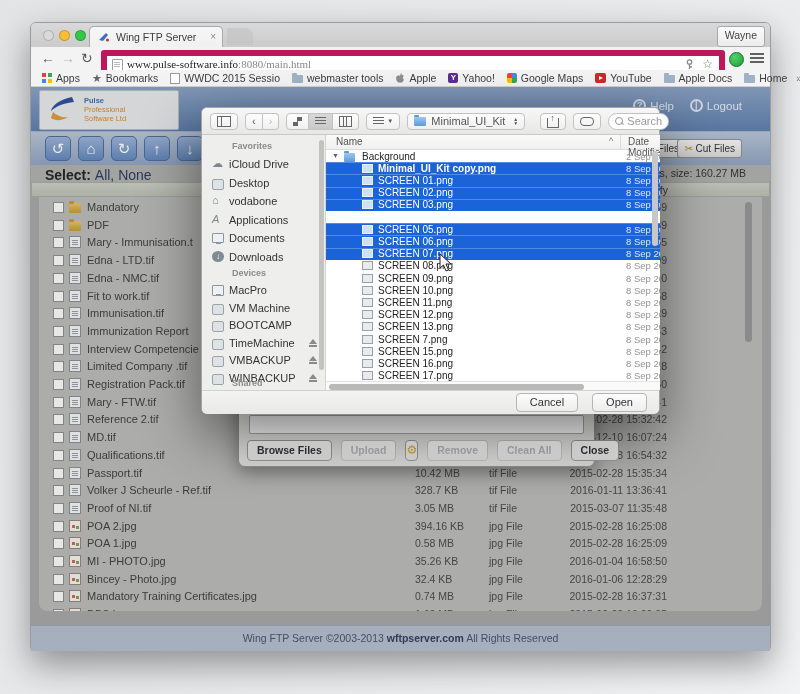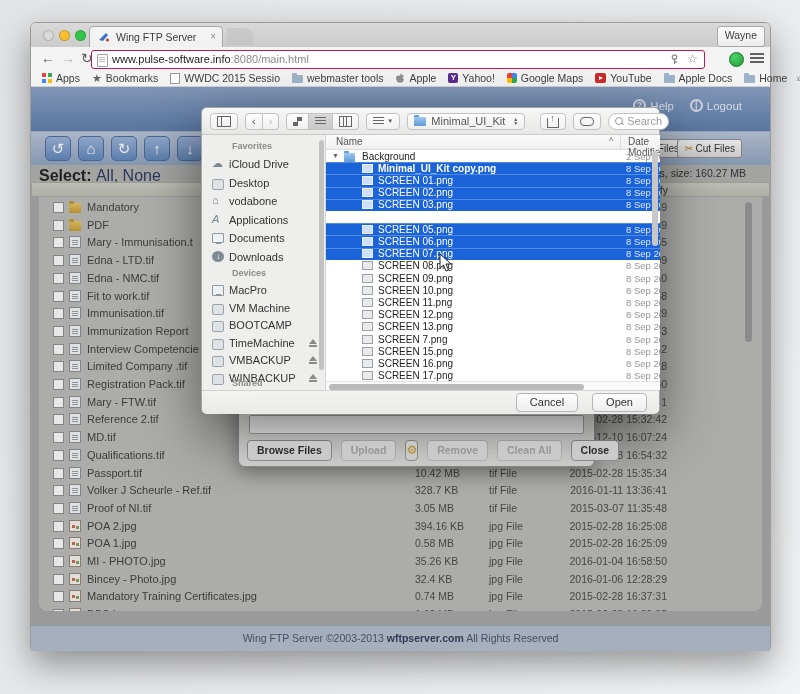--- a/index.html
+++ b/index.html
@@ -21,21 +21,21 @@
   #tab-title{left:26px;top:4px;font-size:10.5px;color:#3c3c3c;white-space:nowrap;}
   #tab-close{right:6px;top:4px;font-size:10px;color:#8b8b8b;cursor:default;}
   #tab-fav{left:8px;top:5px;width:12px;height:11px;}
   #newtab{left:196px;top:5px;width:26px;height:17px;background:#c3c3c3;border-radius:2px 8px 0 0;opacity:.7;}
   #profile-btn{right:5px;top:3px;height:17px;padding:1px 7px;background:linear-gradient(#fbfbfb,#ececec);
        border:1px solid #a8a8a8;border-radius:3px;font-size:10.5px;color:#444;line-height:15px;}
   
   #navbar{left:0;top:24px;width:100%;height:23px;background:#f3f3f3;}
   .navglyph{font-size:14px;color:#5a5a5a;top:3px;}
   #fwd-icon{color:#b5b5b5;}
-  #omnibox{left:60px;top:3px;width:612px;height:17px;background:#fff;border:1px solid #be185d;border-radius:3px;}
+  #omnibox{left:70px;top:3px;width:612px;height:17px;background:#fff;border:6px solid #be185d;border-radius:3px;font-family:Liberation Serif, serif;}
   #page-ic{left:5px;top:3px;width:9px;height:11px;border:1px solid #9f9f9f;border-radius:1px;background:#fff;}
   #page-ic:after{content:"";position:absolute;left:1px;top:2px;width:6px;height:1px;background:#bbb;box-shadow:0 2px 0 #bbb,0 4px 0 #bbb;}
   #url-text{left:20px;top:2px;font-size:11px;color:#222;white-space:nowrap;}
   #url-text .dim{color:#8a8a8a;}
   #key-ic{right:24px;top:3px;}
   #star-ic{right:6px;top:1px;font-size:12px;color:#7e7e7e;}
   #ext-dot{right:26px;top:5px;width:13px;height:13px;border-radius:50%;
            background:radial-gradient(circle at 35% 30%,#4fd36a,#1d9e38);border:1px solid #14702a;}
   #menu-ic{right:6px;top:6px;width:14px;height:2px;background:#616161;box-shadow:0 4px 0 #616161,0 8px 0 #616161;}
   
@@ -62,21 +62,21 @@
   .logo-line{position:absolute;left:44px;font-size:7.5px;line-height:8px;white-space:nowrap;}
   #help-btn,#logout-btn{top:12px;color:#e8eef8;font-size:11.5px;display:flex;align-items:center;gap:4px;}
   #help-btn{right:96px;} #logout-btn{right:28px;}
   .ring{width:13px;height:13px;border:2px solid #dfe7f4;border-radius:50%;box-sizing:border-box;font-size:9px;color:#dfe7f4;text-align:center;line-height:9px;font-weight:bold;}
   #bluebar{left:0;top:44px;width:100%;height:34px;background:linear-gradient(#b9c6da,#8fa3c0);border-top:1px solid #a4b4cc;}
   .bbtn{top:4px;width:26px;height:25px;border-radius:5px;background:linear-gradient(#9cb4d9,#6288bd);
         border:1px solid #4e6d9c;color:#fff;font-size:15px;text-align:center;line-height:24px;box-sizing:border-box;}
   .greybtn{top:7px;height:19px;padding:0 6px;background:linear-gradient(#fbfbfb,#dcdcdc);border:1px solid #909090;
            border-radius:3px;font-size:10px;color:#333;line-height:17px;white-space:nowrap;box-sizing:border-box;}
   #selectrow{left:0;top:78px;width:100%;height:17px;background:#b2b2b0;}
-  #selectrow .lbl{position:absolute;left:8px;top:2px;font-size:16px;color:#222;font-weight:bold;}
+  #selectrow .lbl{position:absolute;left:14px;top:2px;font-size:14px;color:#222;font-weight:bold;}
   #selectrow .lnk{font-weight:normal;color:#2c3a63;}
   #summary{position:absolute;right:24px;top:2px;width:360px;text-align:right;font-size:10.5px;color:#333;}
   #colheader{left:0;top:95px;width:100%;height:15px;background:linear-gradient(#cdd0c6,#bdc0b6);border:1px solid #a9aca2;box-sizing:border-box;}
   #col-modify{position:absolute;left:516px;width:120px;top:1px;text-align:right;font-size:10.5px;color:#3a3a3a;}
   #listpanel{left:8px;top:110px;width:723px;height:414px;background:#bbbbb9;border-radius:0 0 8px 8px;overflow:hidden;}
   .frow{position:absolute;left:0;width:100%;height:18px;}
   .frow .cb{position:absolute;left:14px;top:3px;width:9px;height:9px;background:#fdfdfd;border:1px solid #8e8e8e;}
   .frow .fic{position:absolute;left:30px;top:2px;width:12px;height:12px;}
   .fic-folder{background:linear-gradient(#e8c766,#c79b36);border-radius:1px;height:10px!important;margin-top:2px;}
   .fic-folder:before{content:"";position:absolute;left:0;top:-2px;width:5px;height:3px;background:#c79b36;border-radius:1px 1px 0 0;}
@@ -261,20 +261,29 @@
             <span class="bm-ic ic-folder"></span>
             <span>Home</span>
           </span>
         </span>
       <span class="bm-sep">»</span>
 
     </div>
 
     <div class="abs" id="page">
       <div class="abs" id="banner">
+        <div class="abs" id="logobox">
+          <svg class="abs" style="left:4px;top:3px" width="38" height="32" viewBox="0 0 38 32">
+            <path d="M28 3 C14 6 8 12 7 17 C12 12 20 9 30 8 Z" fill="#2d4f9e"></path>
+            <path d="M9 18 C13 22 19 24 24 23 C18 27 11 27 7 24 Z" fill="#e09a3c"></path>
+          </svg>
+          <span class="logo-line" style="top:6px;color:#3b6fb0;font-weight:bold">Pulse</span>
+          <span class="logo-line" style="top:15px;color:#d78b2f">Professional</span>
+          <span class="logo-line" style="top:24px;color:#d78b2f">Software Ltd</span>
+        </div>
         <span class="abs" id="help-btn">
           <span class="ring">?</span>
             <span>Help</span>
         </span>
         <span class="abs" id="logout-btn">
           <span class="ring">|</span>
             <span>Logout</span>
         </span>
       </div>
       <div class="abs" id="bluebar">

